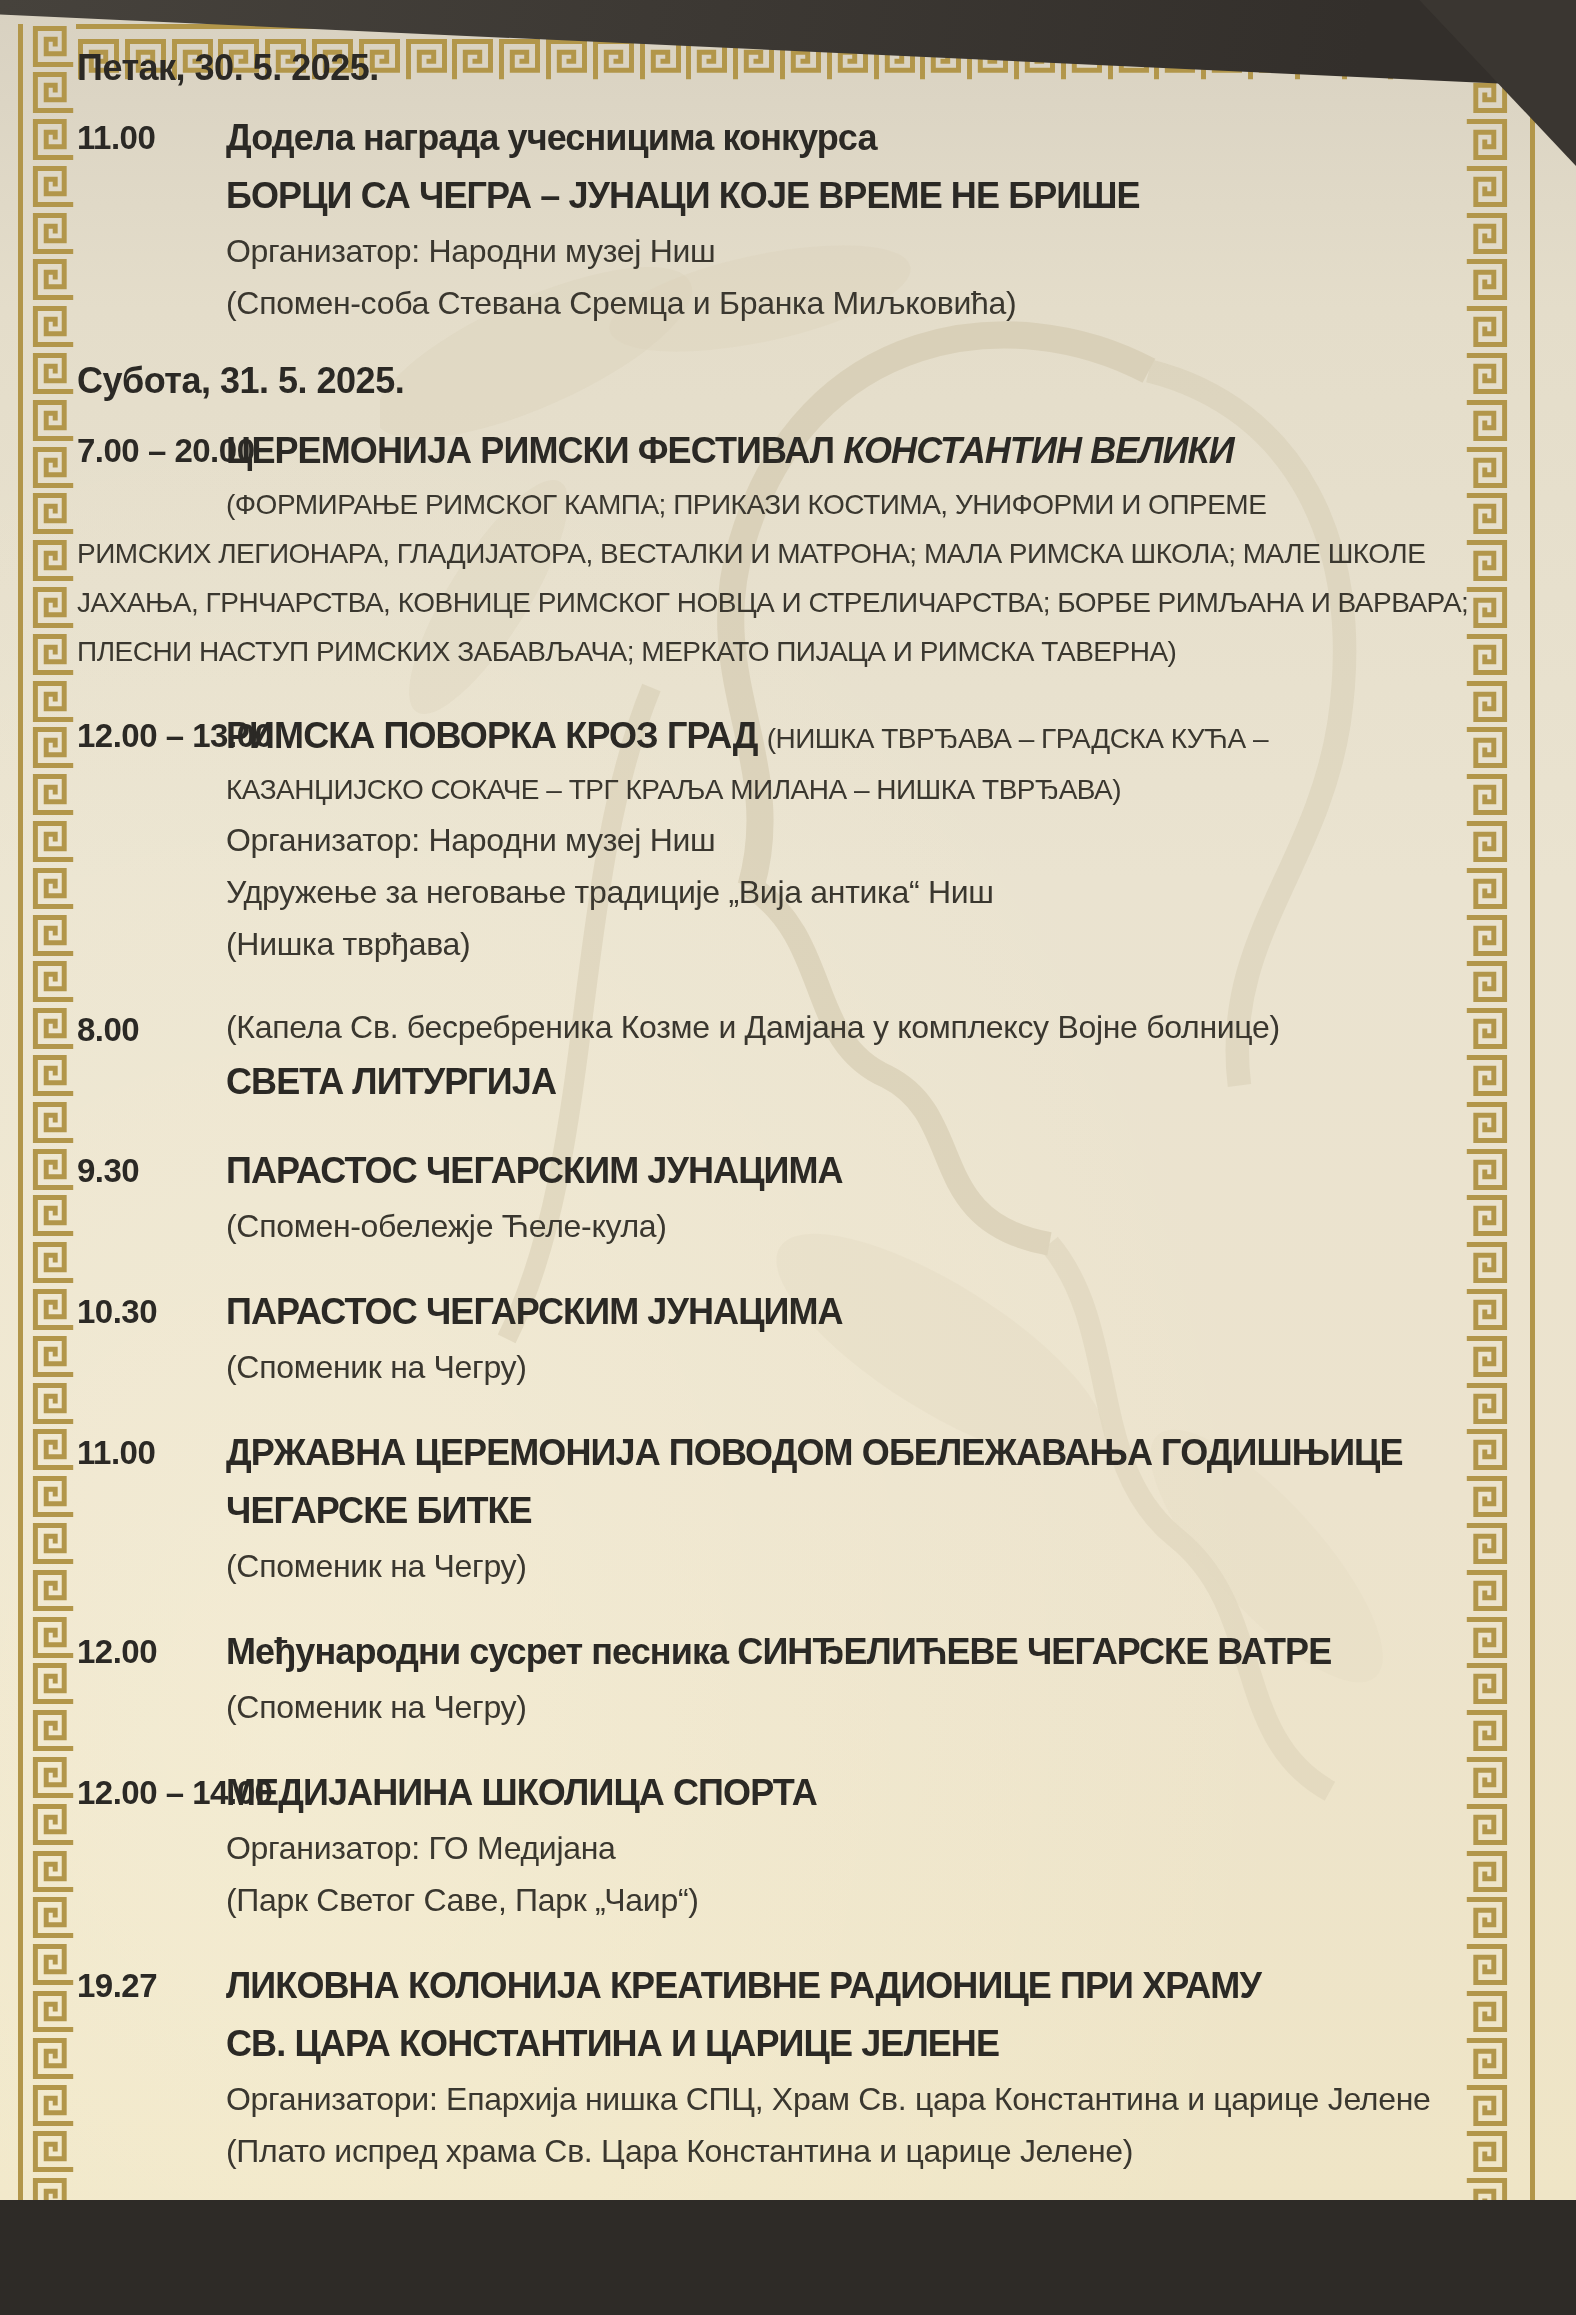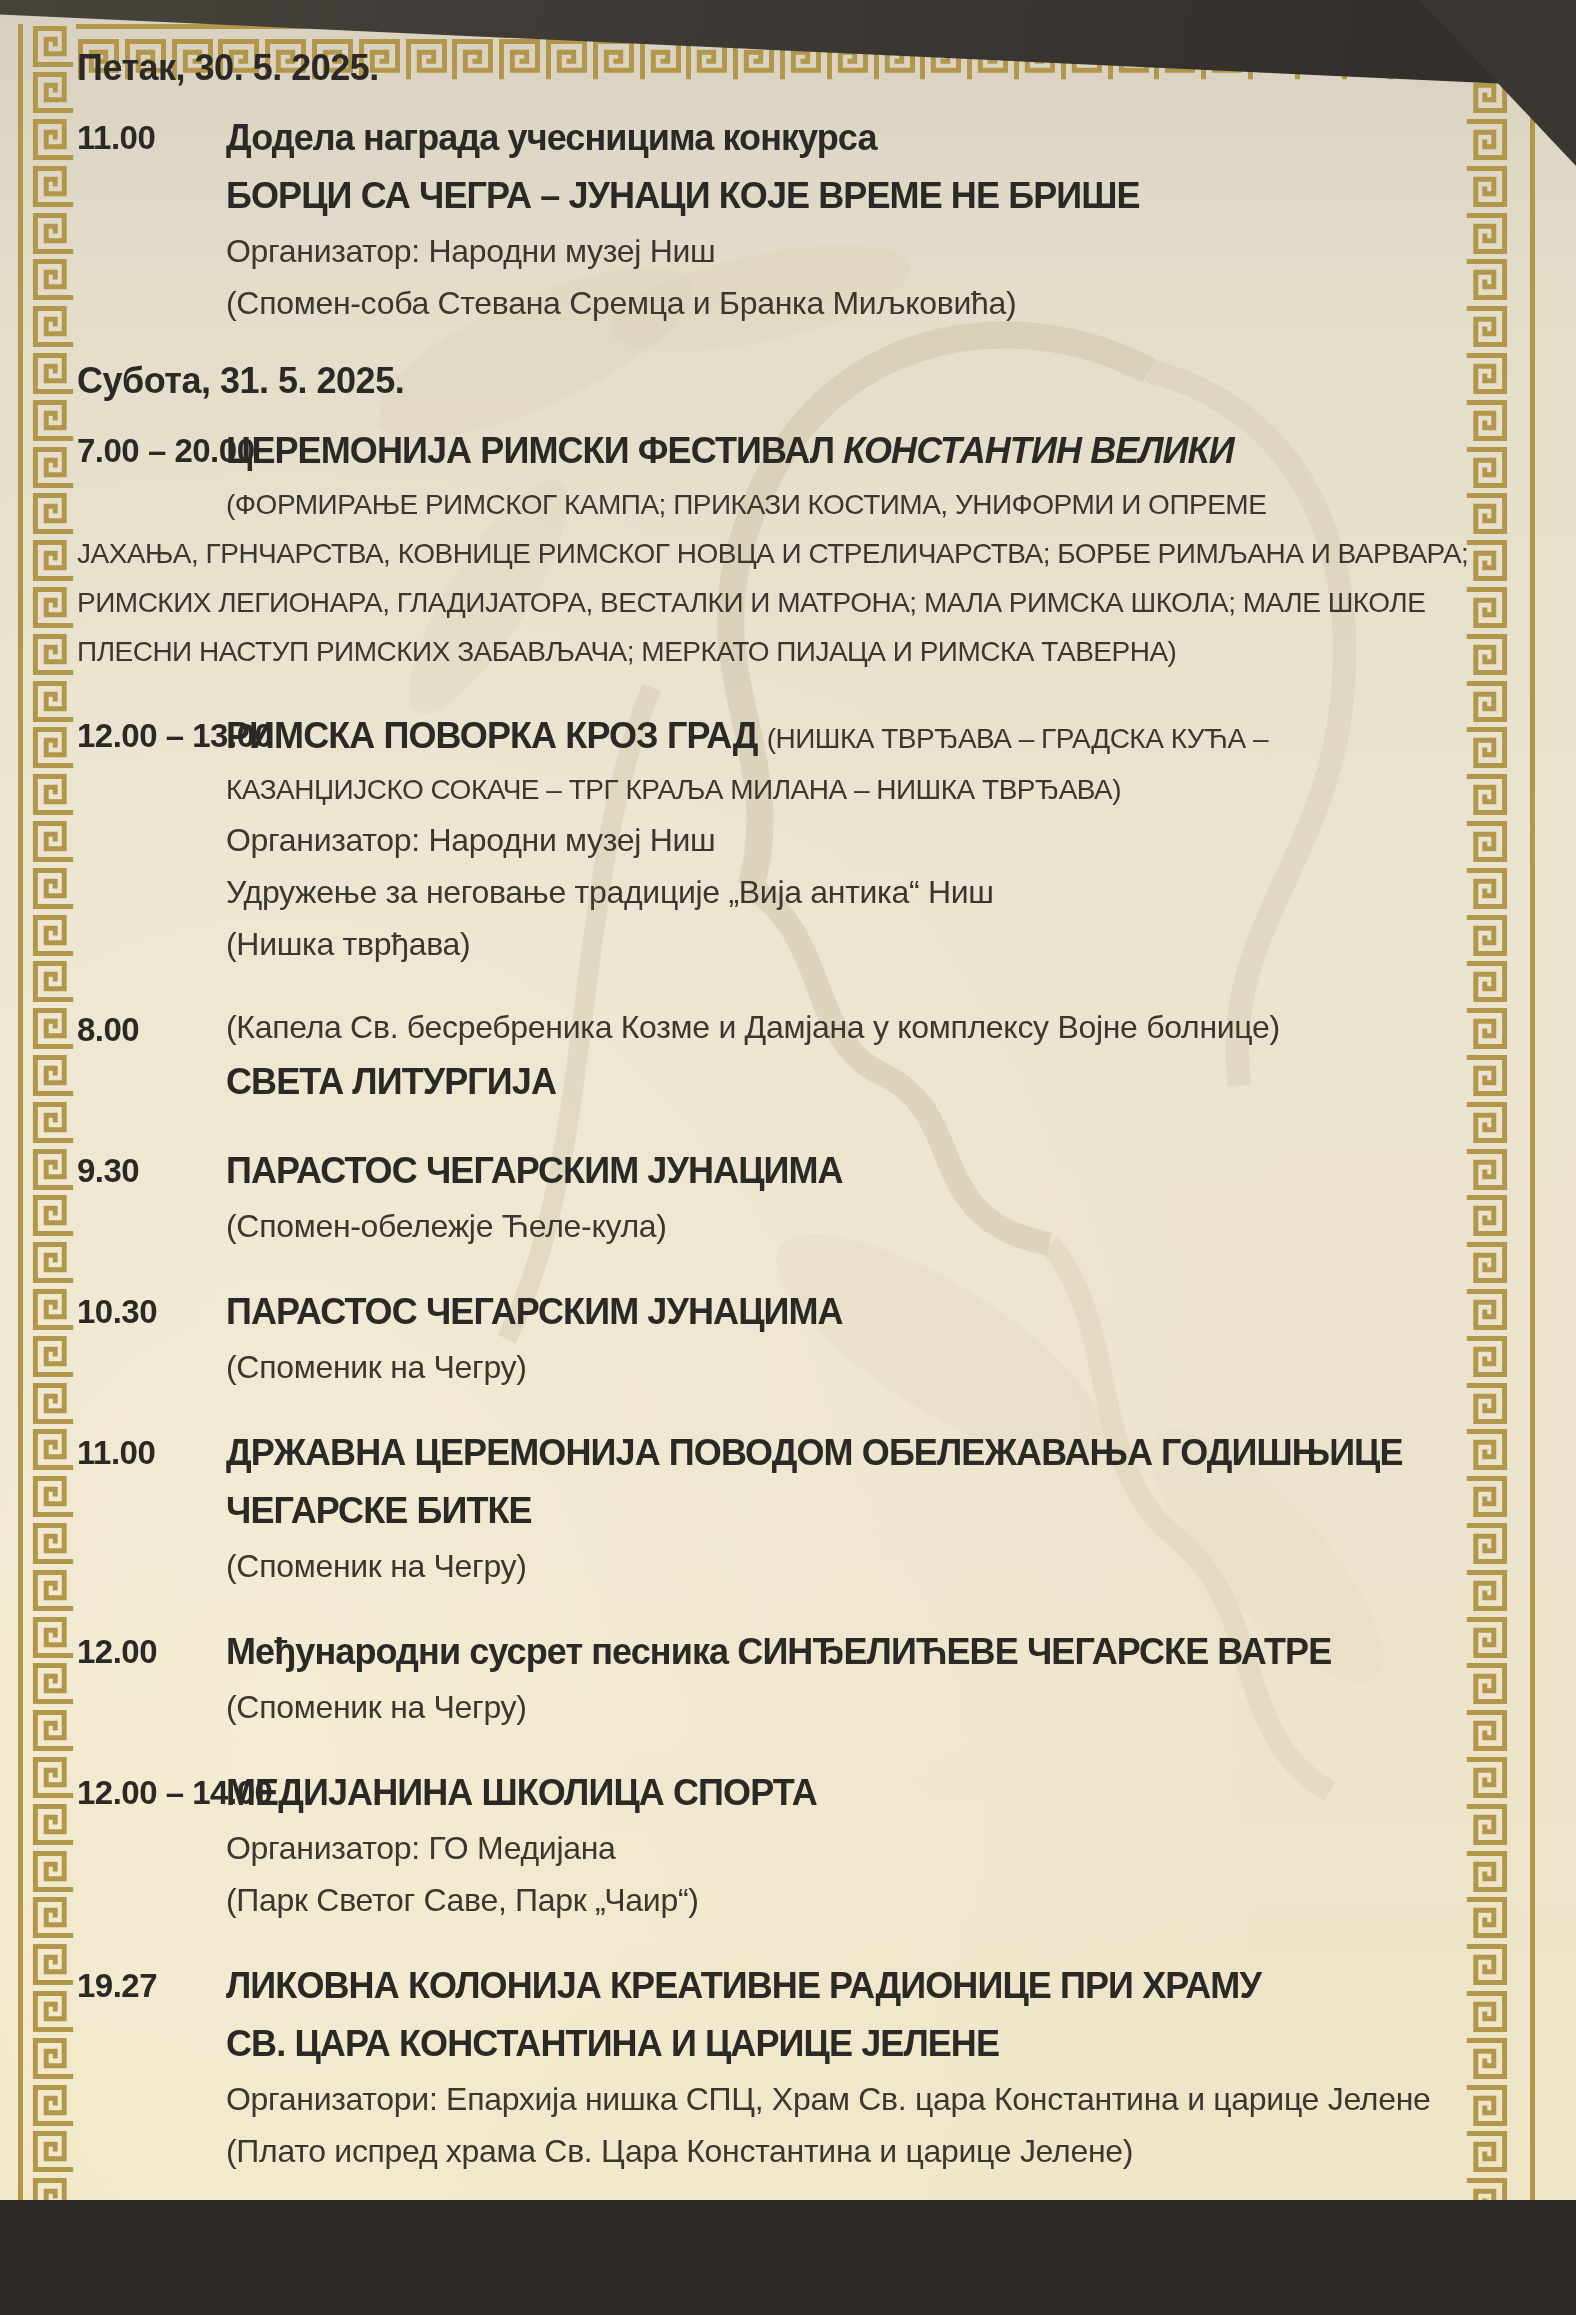--- a/index.html
+++ b/index.html
@@ -564,22 +564,22 @@
           <div class="event-line"><span class="seg-regular">Организатор: Народни музеј Ниш</span></div>
           <div class="event-line"><span class="seg-regular">(Спомен-соба Стевана Сремца и Бранка Миљковића)</span></div>
         </div>
       </div>
       <div class="day-heading">Субота, 31. 5. 2025.</div>
       <div class="event">
         <div class="event-time">7.00 – 20.00</div>
         <div class="event-body">
           <div class="event-line"><span class="seg-bold">ЦЕРЕМОНИЈА РИМСКИ ФЕСТИВАЛ </span><span class="seg-bold-italic">КОНСТАНТИН ВЕЛИКИ</span></div>
           <div class="event-line"><span class="seg-caps">(ФОРМИРАЊЕ РИМСКОГ КАМПА; ПРИКАЗИ КОСТИМА, УНИФОРМИ И ОПРЕМЕ</span></div>
+          <div class="event-line full"><span class="seg-caps">РИМСКИХ ЛЕГИОНАРА, ГЛАДИЈАТОРА, ВЕСТАЛКИ И МАТРОНА; МАЛА РИМСКА ШКОЛА; МАЛЕ ШКОЛЕ</span></div>
           <div class="event-line full"><span class="seg-caps">ЈАХАЊА, ГРНЧАРСТВА, КОВНИЦЕ РИМСКОГ НОВЦА И СТРЕЛИЧАРСТВА; БОРБЕ РИМЉАНА И ВАРВАРА;</span></div>
-          <div class="event-line full"><span class="seg-caps">РИМСКИХ ЛЕГИОНАРА, ГЛАДИЈАТОРА, ВЕСТАЛКИ И МАТРОНА; МАЛА РИМСКА ШКОЛА; МАЛЕ ШКОЛЕ</span></div>
           <div class="event-line full"><span class="seg-caps">ПЛЕСНИ НАСТУП РИМСКИХ ЗАБАВЉАЧА; МЕРКАТО ПИЈАЦА И РИМСКА ТАВЕРНА)</span></div>
         </div>
       </div>
       <div class="event">
         <div class="event-time">12.00 – 13.00</div>
         <div class="event-body">
           <div class="event-line"><span class="seg-bold">РИМСКА ПОВОРКА КРОЗ ГРАД </span><span class="seg-caps">(НИШКА ТВРЂАВА – ГРАДСКА КУЋА –</span></div>
           <div class="event-line"><span class="seg-caps">КАЗАНЏИЈСКО СОКАЧЕ – ТРГ КРАЉА МИЛАНА – НИШКА ТВРЂАВА)</span></div>
           <div class="event-line"><span class="seg-regular">Организатор: Народни музеј Ниш</span></div>
           <div class="event-line"><span class="seg-regular">Удружење за неговање традиције „Вија антика“ Ниш</span></div>

